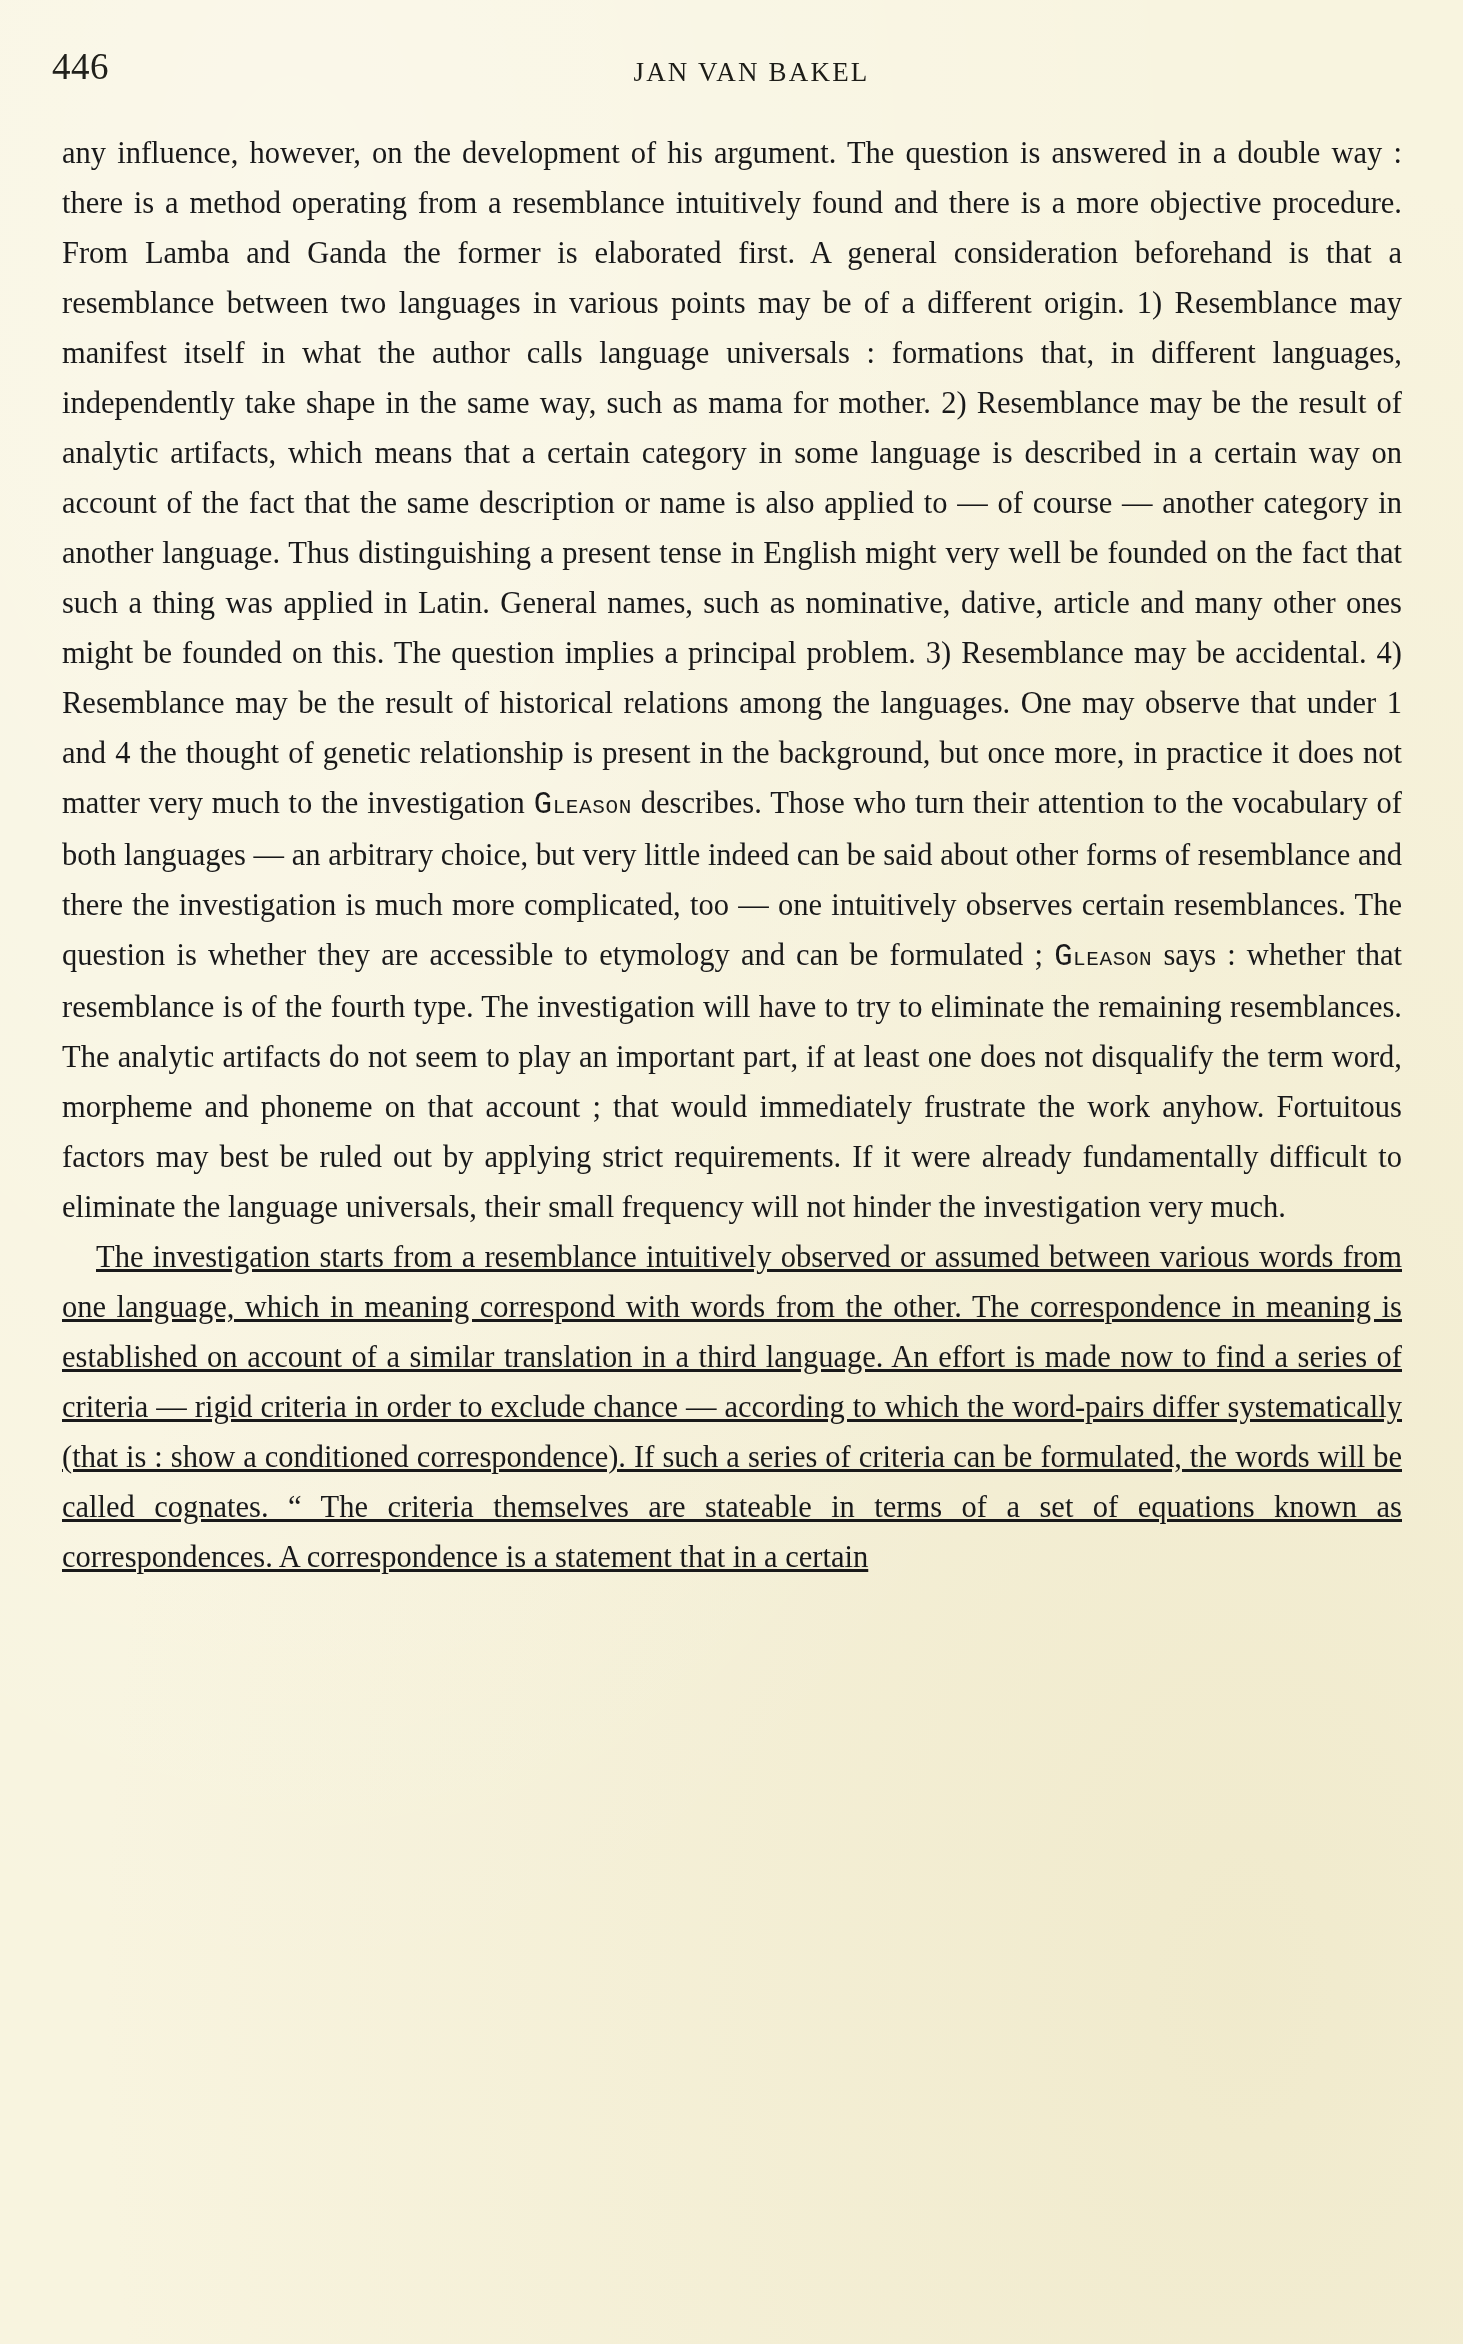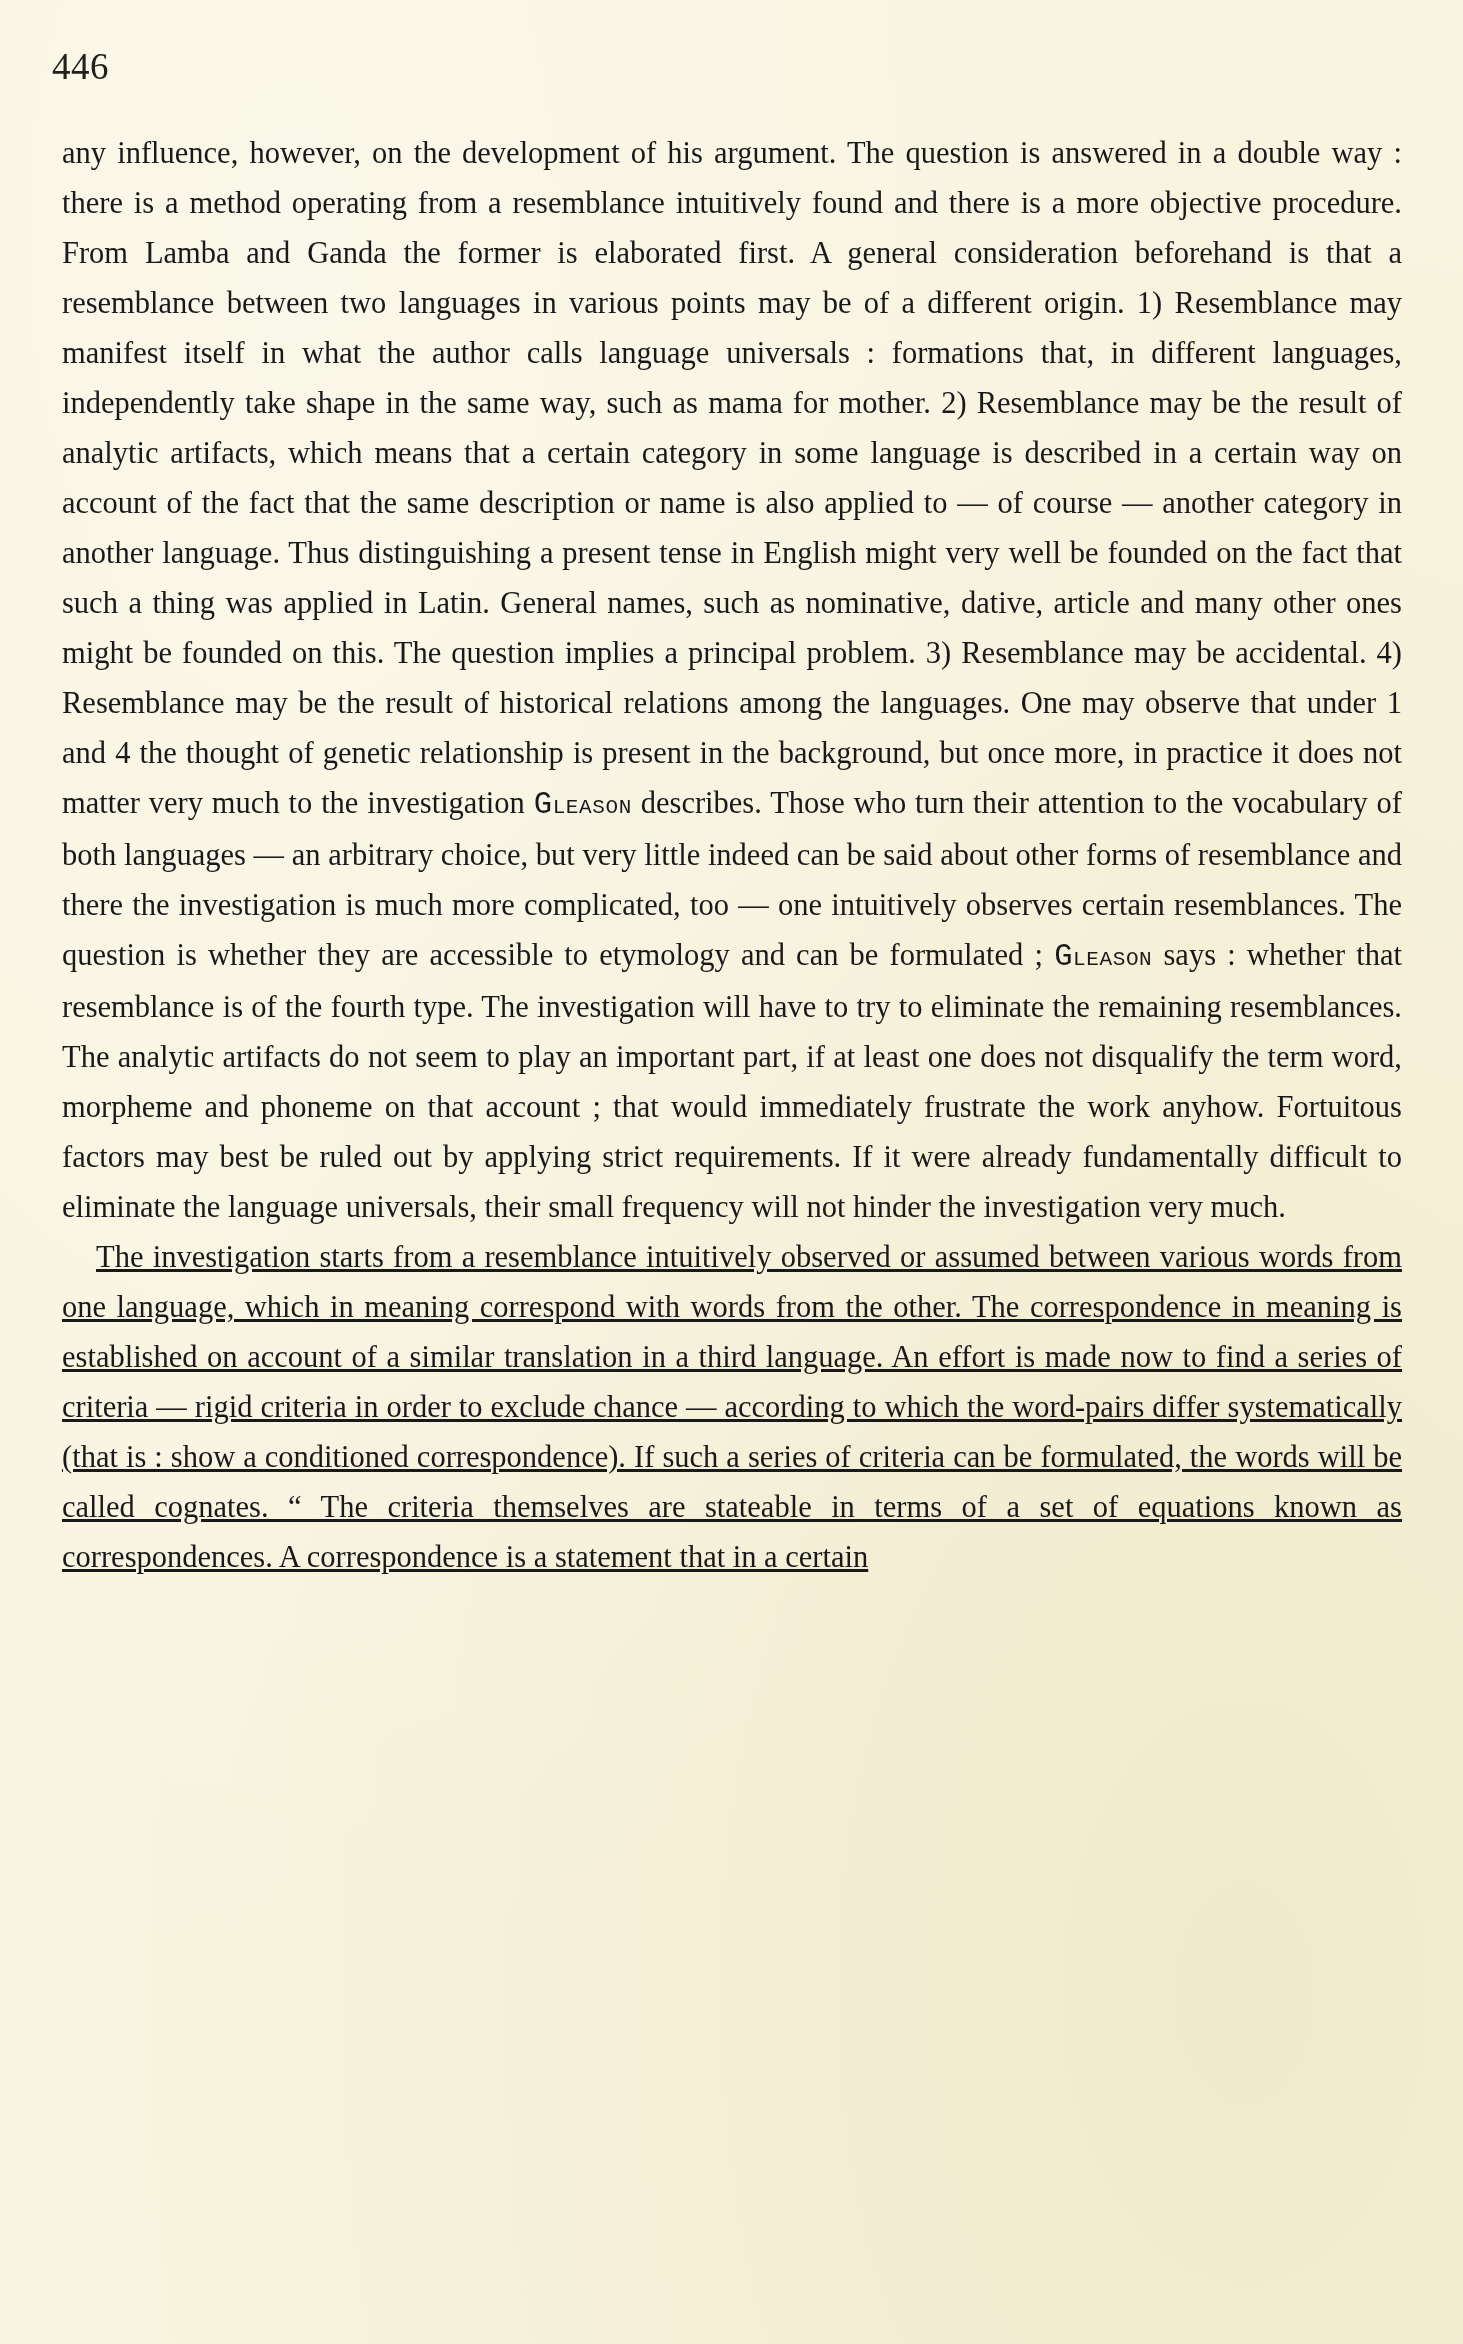--- a/index.html
+++ b/index.html
@@ -77,20 +77,21 @@
   .it {
   }
 </style>
 </head>
 <body>
 
 <div class="page">
 
   <div class="header">
     <div class="folio">446</div>
+    <div class="running-title">JAN VAN BAKEL</div>
   </div>
 
   <div class="body-text">
     <p><span>any influence, however, on the development of his argument. The question is answered in a double way : there is a method operating from a resemblance intuitively found and there is a more objective procedure. From Lamba and Ganda the former is elaborated first. A general consideration beforehand is that a resemblance between two languages in various points may be of a different origin. 1) Resemblance may manifest itself in what the author calls language universals : formations that, in different languages, independently take shape in the same way, such as </span><span class="it">mama</span><span> for mother. 2) Resemblance may be the result of analytic artifacts, which means that a certain category in some language is described in a certain way on account of the fact that the same description or name is also applied to — of course — another category in another language. Thus distinguishing a present tense in English might very well be founded on the fact that such a thing was applied in Latin. General names, such as nominative, dative, article and many other ones might be founded on this. The question implies a principal problem. 3) Resemblance may be accidental. 4) Resemblance may be the result of historical relations among the languages. One may observe that under 1 and 4 the thought of genetic relationship is present in the background, but once more, in practice it does not matter very much to the investigation </span><span class="sc">Gleason</span><span> describes. Those who turn their attention to the vocabulary of both languages — an arbitrary choice, but very little indeed can be said about other forms of resemblance and there the investigation is much more complicated, too — one intuitively observes certain resemblances. The question is whether they are accessible to etymology and can be formulated ; </span><span class="sc">Gleason</span><span> says : whether that resemblance is of the fourth type. The investigation will have to try to eliminate the remaining resemblances. The analytic artifacts do not seem to play an important part, if at least one does not disqualify the term word, morpheme and phoneme on that account ; that would immediately frustrate the work anyhow. Fortuitous factors may best be ruled out by applying strict requirements. If it were already fundamentally difficult to eliminate the language universals, their small frequency will not hinder the investigation very much.</span></p>
     <p class="indent">The investigation starts from a resemblance intuitively observed or assumed between various words from one language, which in meaning correspond with words from the other. The correspondence in meaning is established on account of a similar translation in a third language. An effort is made now to find a series of criteria — rigid criteria in order to exclude chance — according to which the word-pairs differ systematically (that is : show a conditioned correspondence). If such a series of criteria can be formulated, the words will be called cognates. “ The criteria themselves are stateable in terms of a set of equations known as correspondences. A correspondence is a statement that in a certain</p>
   </div>
 
 </div>
 
 </body></html>

